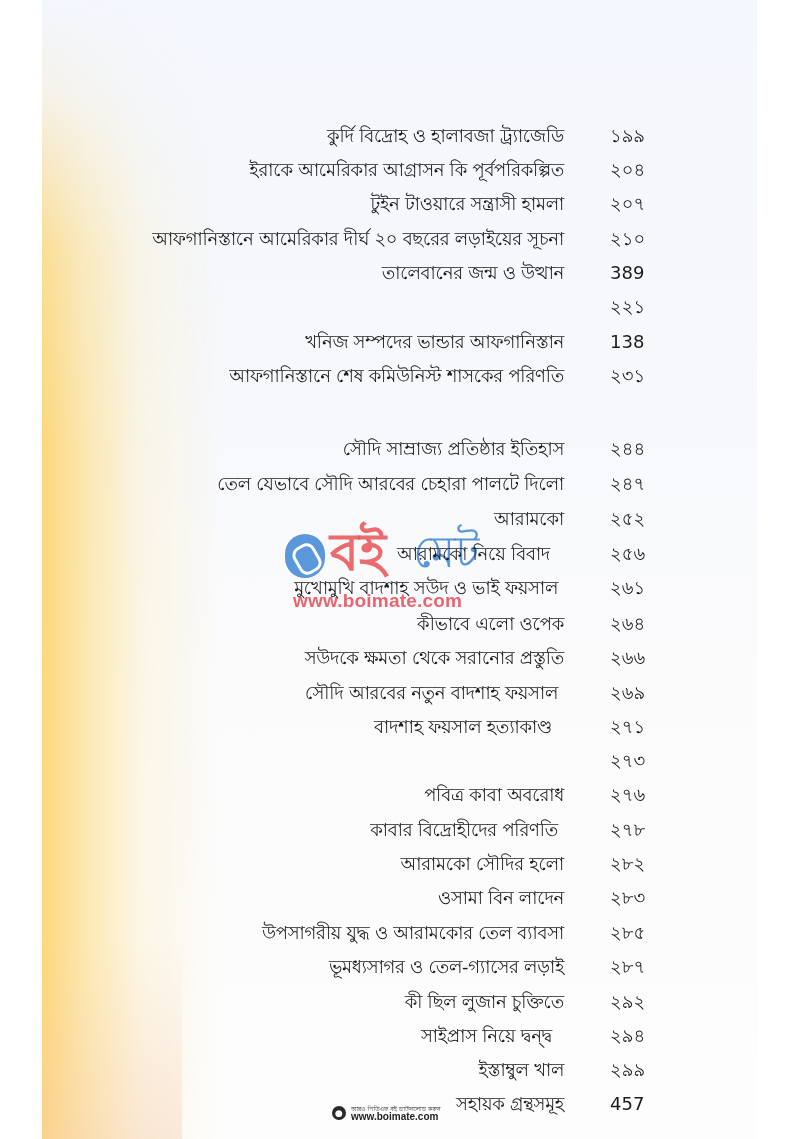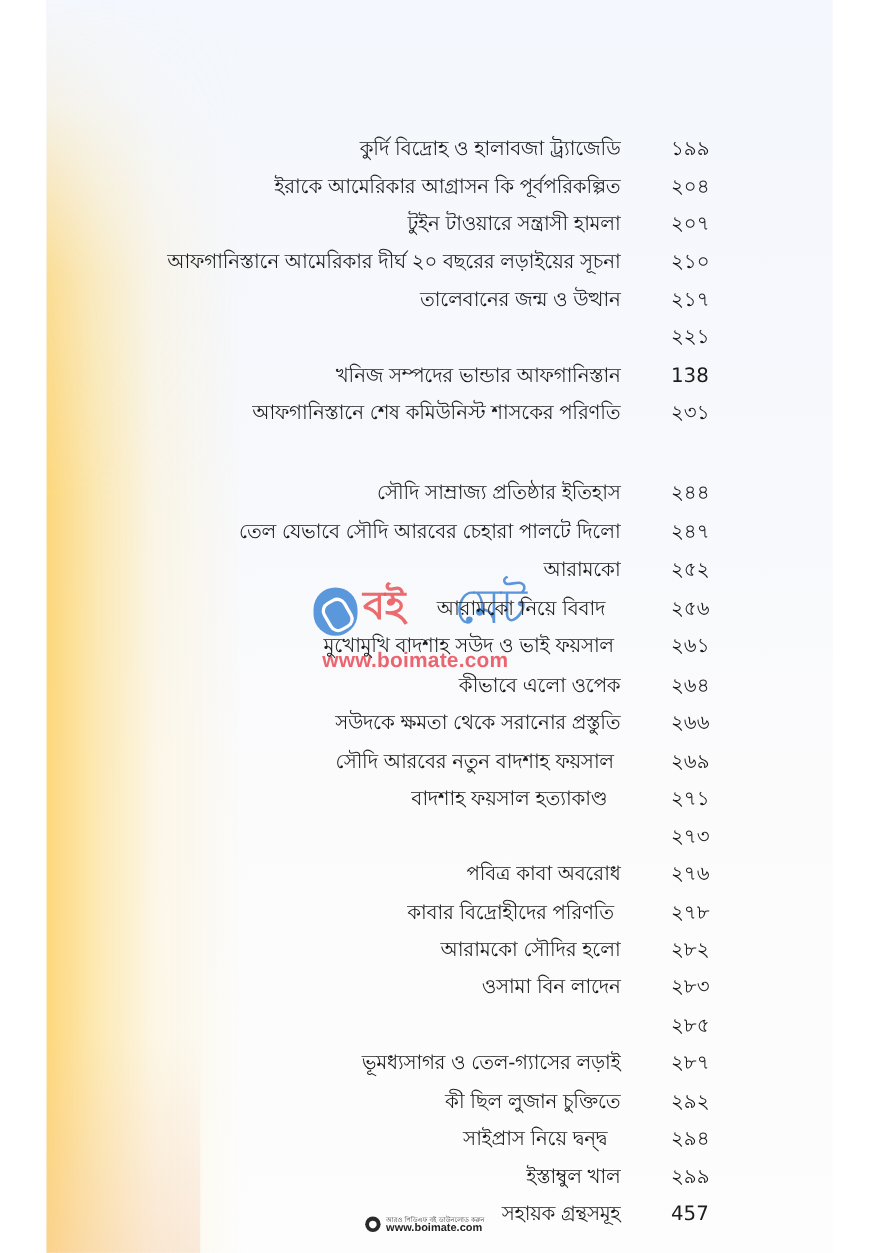--- a/index.html
+++ b/index.html
@@ -91,21 +91,21 @@
       height: 24px;
       border: 3px solid #ffffff;
       border-radius: 9px;
       transform: rotate(-30deg);
     }
     .wm-word-a {
       position: absolute;
       left: 45px;
       top: -6px;
       font-family: "DejaVu Sans", sans-serif;
-      font-size: 36px;
+      font-size: 52px;
       font-weight: bold;
       color: rgba(232, 88, 90, 0.88);
       line-height: 60px;
     }
     .wm-word-b {
       position: absolute;
       left: 128px;
       top: -6px;
       font-family: "DejaVu Sans", sans-serif;
       font-size: 44px;
@@ -196,21 +196,21 @@
   <div class="toc-row" style="top:189px">
     <span class="toc-title">টুইন টাওয়ারে সন্ত্রাসী হামলা</span>
     <span class="toc-page">২০৭</span>
   </div>
   <div class="toc-row" style="top:224px">
     <span class="toc-title">আফগানিস্তানে আমেরিকার দীর্ঘ ২০ বছরের লড়াইয়ের সূচনা</span>
     <span class="toc-page">২১০</span>
   </div>
   <div class="toc-row" style="top:258px">
     <span class="toc-title">তালেবানের জন্ম ও উত্থান</span>
-    <span class="toc-page">২১৭</span>
+    <span class="toc-page">389</span>
   </div>
   <div class="toc-row" style="top:292px">
     <span class="toc-page">২২১</span>
   </div>
   <div class="toc-row" style="top:327px">
     <span class="toc-title">খনিজ সম্পদের ভান্ডার আফগানিস্তান</span>
     <span class="toc-page">138</span>
   </div>
   <div class="toc-row" style="top:361px">
     <span class="toc-title">আফগানিস্তানে শেষ কমিউনিস্ট শাসকের পরিণতি</span>
@@ -266,20 +266,21 @@
   </div>
   <div class="toc-row" style="top:849px">
     <span class="toc-title">আরামকো সৌদির হলো</span>
     <span class="toc-page">২৮২</span>
   </div>
   <div class="toc-row" style="top:883px">
     <span class="toc-title">ওসামা বিন লাদেন</span>
     <span class="toc-page">২৮৩</span>
   </div>
   <div class="toc-row" style="top:918px">
+    <span class="toc-title">উপসাগরীয় যুদ্ধ ও আরামকোর তেল ব্যাবসা</span>
     <span class="toc-page">২৮৫</span>
   </div>
   <div class="toc-row" style="top:952px">
     <span class="toc-title">ভূমধ্যসাগর ও তেল-গ্যাসের লড়াই</span>
     <span class="toc-page">২৮৭</span>
   </div>
   <div class="toc-row" style="top:987px">
     <span class="toc-title">কী ছিল লুজান চুক্তিতে</span>
     <span class="toc-page">২৯২</span>
   </div>

